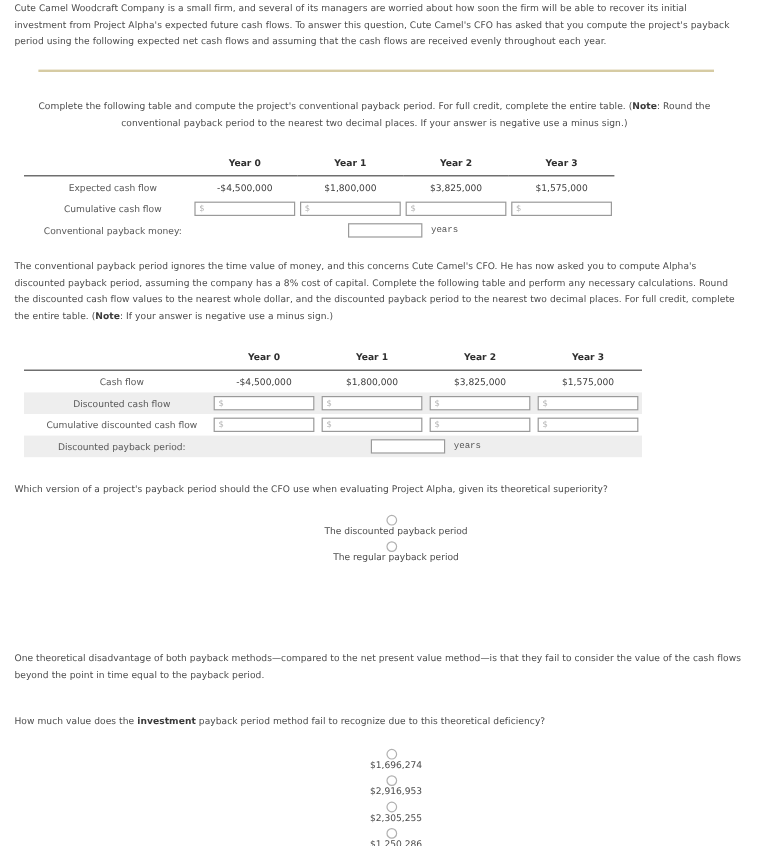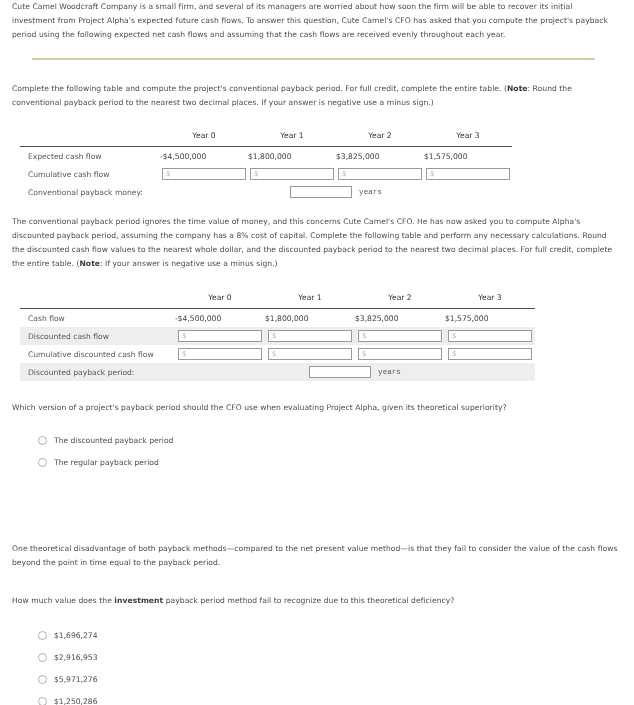--- a/index.html
+++ b/index.html
@@ -53,39 +53,39 @@
     border-collapse: collapse;
     font-size: 7.6px;
     table-layout: fixed;
   }
   table.calc td, table.calc th {
     padding: 0;
     margin: 0;
     vertical-align: middle;
   }
   table.calc th {
-    font-weight: normal;
+    font-weight: bold;
     color: #2f2f2f;
     text-align: center;
     font-size: 7.6px;
     height: 17px;
     padding-bottom: 2px;
   }
   table.calc thead tr {
     border-bottom: 1.4px solid #4d4d4d;
   }
   table.calc td.lbl {
-    text-align: left;
+    text-align: center;
     color: #585858;
     padding-left: 8px;
     height: 18px;
     white-space: nowrap;
   }
   table.calc td.val {
-    text-align: left;
+    text-align: center;
     color: #3d3d3d;
     height: 18px;
   }
   table.calc td.cell {
     text-align: center;
     height: 18px;
   }
   tr.shaded td { background: #eeeeee; }
   tr.plain td { background: #ffffff; }
 
@@ -115,20 +115,21 @@
   }
   .payback-cell { text-align: left; padding-left: 0; }
 
   .opts { margin-left: 26px; }
   .opt {
     display: flex;
     align-items: center;
     height: 22px;
     font-size: 7.6px;
     color: #4c4c4c;
+    flex-direction: column;
   }
   .radio {
     display: inline-block;
     width: 7px;
     height: 7px;
     border: 1px solid #b0b0b0;
     border-radius: 50%;
     background: #ffffff;
     margin-right: 7px;
     flex: none;
@@ -140,21 +141,21 @@
 <body>
 
 <div class="page">
 
   <p class="para intro">Cute Camel Woodcraft Company is a small firm, and several of its managers are worried about how soon the firm will be able to recover its initial investment from Project Alpha's expected future cash flows. To answer this question, Cute Camel's CFO has asked that you compute the project's payback period using the following expected net cash flows and assuming that the cash flows are received evenly throughout each year.</p>
 
   <div class="rule"></div>
 
   <div class="sec-gap-a"></div>
 
-  <p class="para" style="width:600px;"><span>Complete the following table and compute the project's conventional payback period. For full credit, complete the entire table. (</span><b>Note</b><span>: Round the conventional payback period to the nearest two decimal places. If your answer is negative use a minus sign.)</span></p>
+  <p class="para" style="width:600px;text-align:center;"><span>Complete the following table and compute the project's conventional payback period. For full credit, complete the entire table. (</span><b>Note</b><span>: Round the conventional payback period to the nearest two decimal places. If your answer is negative use a minus sign.)</span></p>
 
   <div class="sec-gap-b"></div>
 
   <table class="calc" style="margin-left:8px; width:475px;">
     <colgroup>
       <col style="width:140px">
       <col style="width:88px">
       <col style="width:88px">
       <col style="width:88px">
       <col style="width:88px">
@@ -273,21 +274,21 @@
     <div class="opt">
       <span class="radio"></span>
       <span class="opt-label">$1,696,274</span>
     </div>
     <div class="opt">
       <span class="radio"></span>
       <span class="opt-label">$2,916,953</span>
     </div>
     <div class="opt">
       <span class="radio"></span>
-      <span class="opt-label">$5,971,276</span>
+      <span class="opt-label">$2,305,255</span>
     </div>
     <div class="opt">
       <span class="radio"></span>
       <span class="opt-label">$1,250,286</span>
     </div>
   </div>
 
 </div>
 
 </body></html>

